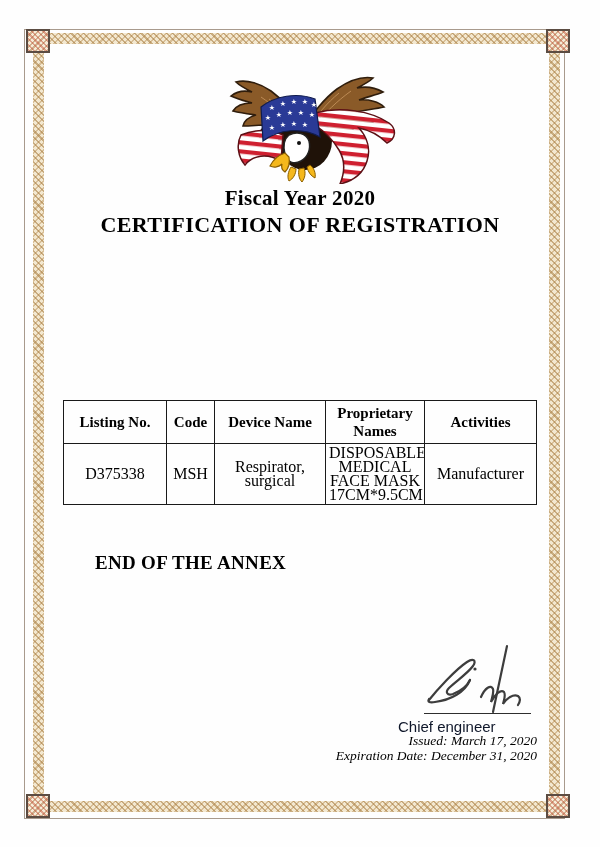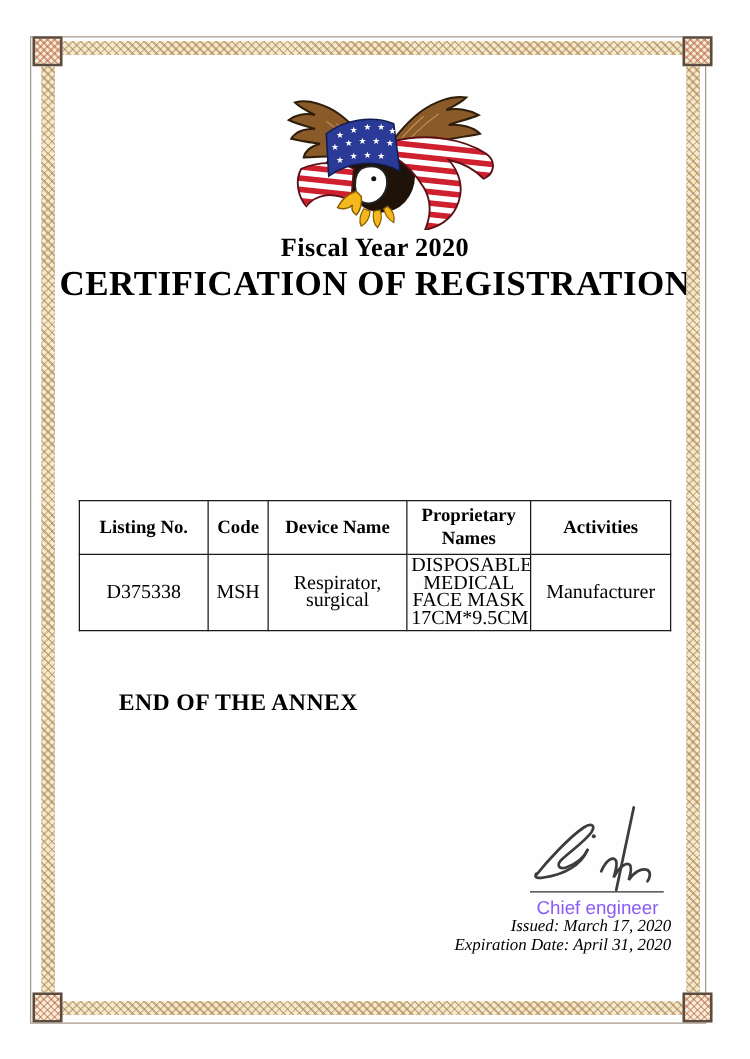--- a/index.html
+++ b/index.html
@@ -35,21 +35,21 @@
   .corner-br{left:546px;top:794px;}
   
   .logo{position:absolute;left:203px;top:72px;width:215px;height:112px;z-index:4;}
   
   .fiscal-title{
     position:absolute;left:0;top:186px;width:600px;text-align:center;
     font-size:21px;font-weight:bold;letter-spacing:.3px;
   }
   .main-title{
     position:absolute;left:0;top:212px;width:600px;text-align:center;
-    font-size:28px;font-weight:bold;letter-spacing:.4px;
+    font-size:22px;font-weight:bold;letter-spacing:.4px;
   }
   .annex-line{
     position:absolute;left:62px;top:283px;width:500px;
     font-size:17px;font-weight:bold;
   }
   
   .reg-table{
     position:absolute;left:63px;top:380px;width:473px;
     border-collapse:collapse;table-layout:fixed;margin-top:20px;
   }
@@ -60,22 +60,22 @@
   .reg-table th{font-size:15px;font-weight:bold;height:38px;line-height:18px;}
   .reg-table td{font-size:16px;font-weight:normal;height:56px;line-height:14px;}
   .end-note{
     position:absolute;left:95px;top:552px;
     font-size:19px;font-weight:bold;letter-spacing:.3px;
   }
   
   .sig-svg{position:absolute;left:415px;top:642px;width:125px;height:74px;z-index:5;}
   .sig-line{position:absolute;left:424px;top:713px;width:107px;border-top:1.5px solid #2e2e2e;}
   .signer-title{
-    position:absolute;left:398px;top:718px;width:160px;text-align:center;
-    font-family:"Liberation Sans",sans-serif;font-size:15px;color:#8b5cf6;
+    position:absolute;left:398px;top:718px;width:160px;text-align:left;
+    font-family:"Liberation Sans",sans-serif;font-size:15px;color:#0f172a;
   }
   .date-lines{
     position:absolute;left:0;top:733px;width:537px;text-align:right;
     font-size:13.5px;line-height:15px;color:#000;font-style:italic;
   }
 </style>
 </head>
 <body>
 
 <div class="page">
@@ -185,16 +185,16 @@
       <path d="M55,38 C50,50 36,58 20,60 C15,61 12,60 14,57"></path>
       <path d="M92,4 L78,70"></path>
       <path d="M66,55 C70,46 76,42 78,47 C79,51 77,56 76,60 C80,52 86,47 89,50 C91,53 89,58 88,62 C92,56 98,52 103,54 C106,56 105,60 103,63"></path>
     </g>
     <circle cx="60" cy="27" r="1.6" fill="#3d3d3d"></circle>
   </svg>
   <div class="sig-line"></div>
   <div class="signer-title">Chief engineer</div>
   <div class="date-lines">
     <div>Issued: March 17, 2020</div>
-    <div>Expiration Date: April 31, 2020</div>
+    <div>Expiration Date: December 31, 2020</div>
   </div>
 
 </div>
 
 </body></html>

